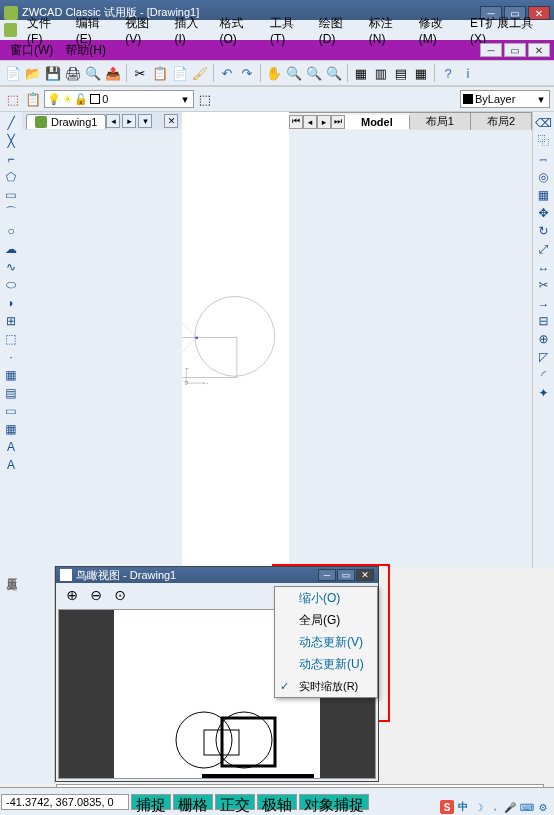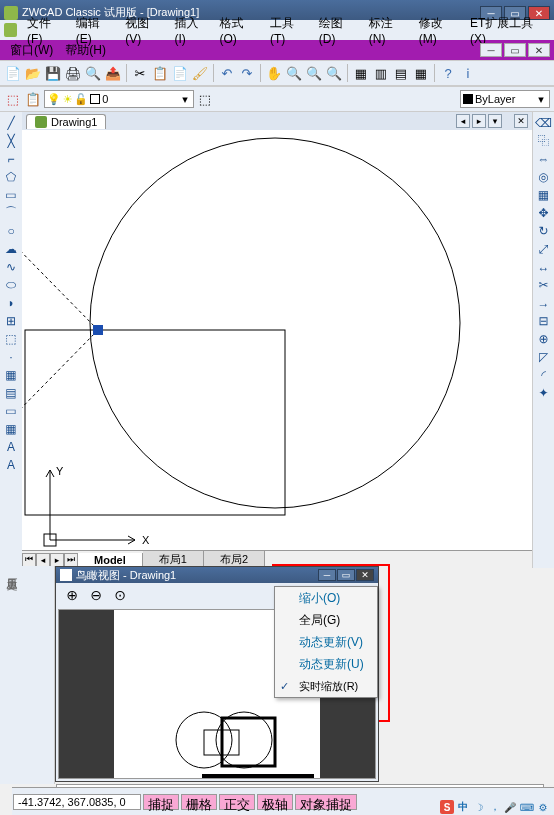--- a/index.html
+++ b/index.html
@@ -16,21 +16,21 @@
 .toolbar{height:26px;background:#e8eef6;border-top:1px solid #ccc;border-bottom:1px solid #ccc;display:flex;align-items:center;padding:0 4px;gap:2px}
 .tbtn{width:18px;height:18px;display:inline-flex;align-items:center;justify-content:center;cursor:pointer;border:1px solid transparent;font-size:13px}
 .sep{width:1px;height:18px;background:#bbb;margin:0 2px}
 .lyrcombo{height:18px;border:1px solid #999;background:#fff;display:flex;align-items:center;padding:0 2px;gap:2px}
 .lyrcombo .txt{flex:1;font-size:11px}
 .lyrcombo .dd{width:12px;text-align:center;cursor:pointer}
 .docarea{position:relative;height:456px;background:#e8eef6;display:flex}
 .vtoolbar{width:22px;background:#e8eef6;display:flex;flex-direction:column;align-items:center;padding:2px 0;gap:1px}
 .vtoolbar.right{border-left:1px solid #ccc}
 .vtb{width:18px;height:17px;display:flex;align-items:center;justify-content:center;cursor:pointer;font-size:12px;color:#1a4d8c}
-.canvaswrap{flex:1;display:flex;flex-direction:column}
+.canvaswrap{flex:1;display:flex;}
 .tabbar{height:18px;background:#dde5f0;display:flex;align-items:center;padding:0 4px}
 .doctab{background:#fff;border:1px solid #999;border-bottom:none;padding:1px 8px;display:flex;align-items:center;gap:4px;border-radius:3px 3px 0 0}
 .doctab .ico{width:12px;height:12px;background:#6a9e3a;border-radius:2px}
 .tabright{margin-left:auto;display:flex;gap:2px}
 .smallbtn{width:14px;height:14px;display:flex;align-items:center;justify-content:center;border:1px solid #89a;cursor:pointer;font-size:9px;background:#e8eef6}
 .canvas{flex:1;background:#fff;position:relative;overflow:hidden}
 .layouttabs{height:18px;background:#f0f0f0;border-top:1px solid #999;display:flex;align-items:center}
 .navbtn{width:14px;height:14px;display:flex;align-items:center;justify-content:center;border:1px solid #999;background:#eee;cursor:pointer;font-size:9px}
 .ltab{padding:1px 16px;border-right:1px solid #999;background:#ddd;cursor:pointer}
 .ltab.active{background:#fff;font-weight:bold}
@@ -42,23 +42,23 @@
 .abtn.close{background:#444}
 .aerial .atb{height:24px;display:flex;align-items:center;padding:0 6px;gap:4px}
 .zbtn{width:20px;height:20px;display:flex;align-items:center;justify-content:center;cursor:pointer;font-size:14px}
 .aerial .aview{margin:2px;height:170px;background:#fff;position:relative;border:1px solid #999}
 .redbox{position:absolute;border:2px solid red}
 .ctxmenu{position:absolute;background:#f4f4f4;border:1px solid #888;box-shadow:2px 2px 4px rgba(0,0,0,.3);z-index:20;width:104px}
 .ctxitem{padding:3px 8px 3px 24px;position:relative;cursor:pointer;color:#000;font-size:12px;line-height:16px}
 .ctxitem.disabled{color:#0369a1;cursor:default}
 .ctxitem .chk{position:absolute;left:5px;color:#1a4d8c}
 .cmdline{position:absolute;left:56px;top:784px;right:10px;height:16px;background:#fff;border:1px solid #999;display:flex;align-items:center;padding:0 4px}
-.statusbar{position:absolute;left:12px;bottom:0;right:0;height:28px;background:#e8eef6;border-top:1px solid #999;display:flex;align-items:center}
+.statusbar{position:absolute;left:0;bottom:0;right:0;height:28px;background:#e8eef6;border-top:1px solid #999;display:flex;align-items:center}
 .coord{width:128px;border:1px solid #999;background:#fff;padding:1px 4px;font-size:11px;height:16px;margin:1px}
-.stbtn{padding:1px 4px;border:1px solid #999;background:#f9a8d4;cursor:pointer;font-size:13px;height:16px;margin:1px}
+.stbtn{padding:1px 4px;border:1px solid #999;background:#14b8a6;cursor:pointer;font-size:15px;height:16px;margin:1px}
 .ime{position:absolute;right:4px;bottom:1px;display:flex;gap:2px;align-items:center}
 .imeico{width:14px;height:14px;border-radius:2px;display:flex;align-items:center;justify-content:center;font-size:10px}
 .cmdarea{position:absolute;left:0;top:566px;width:55px;height:218px;background:#e8eef6;border-right:1px solid #ccc}
 </style>
 </head>
 <body>
 
 <div class="titlebar">
   <span class="ico"></span>
   <span class="title">ZWCAD Classic 试用版 - [Drawing1]</span>

